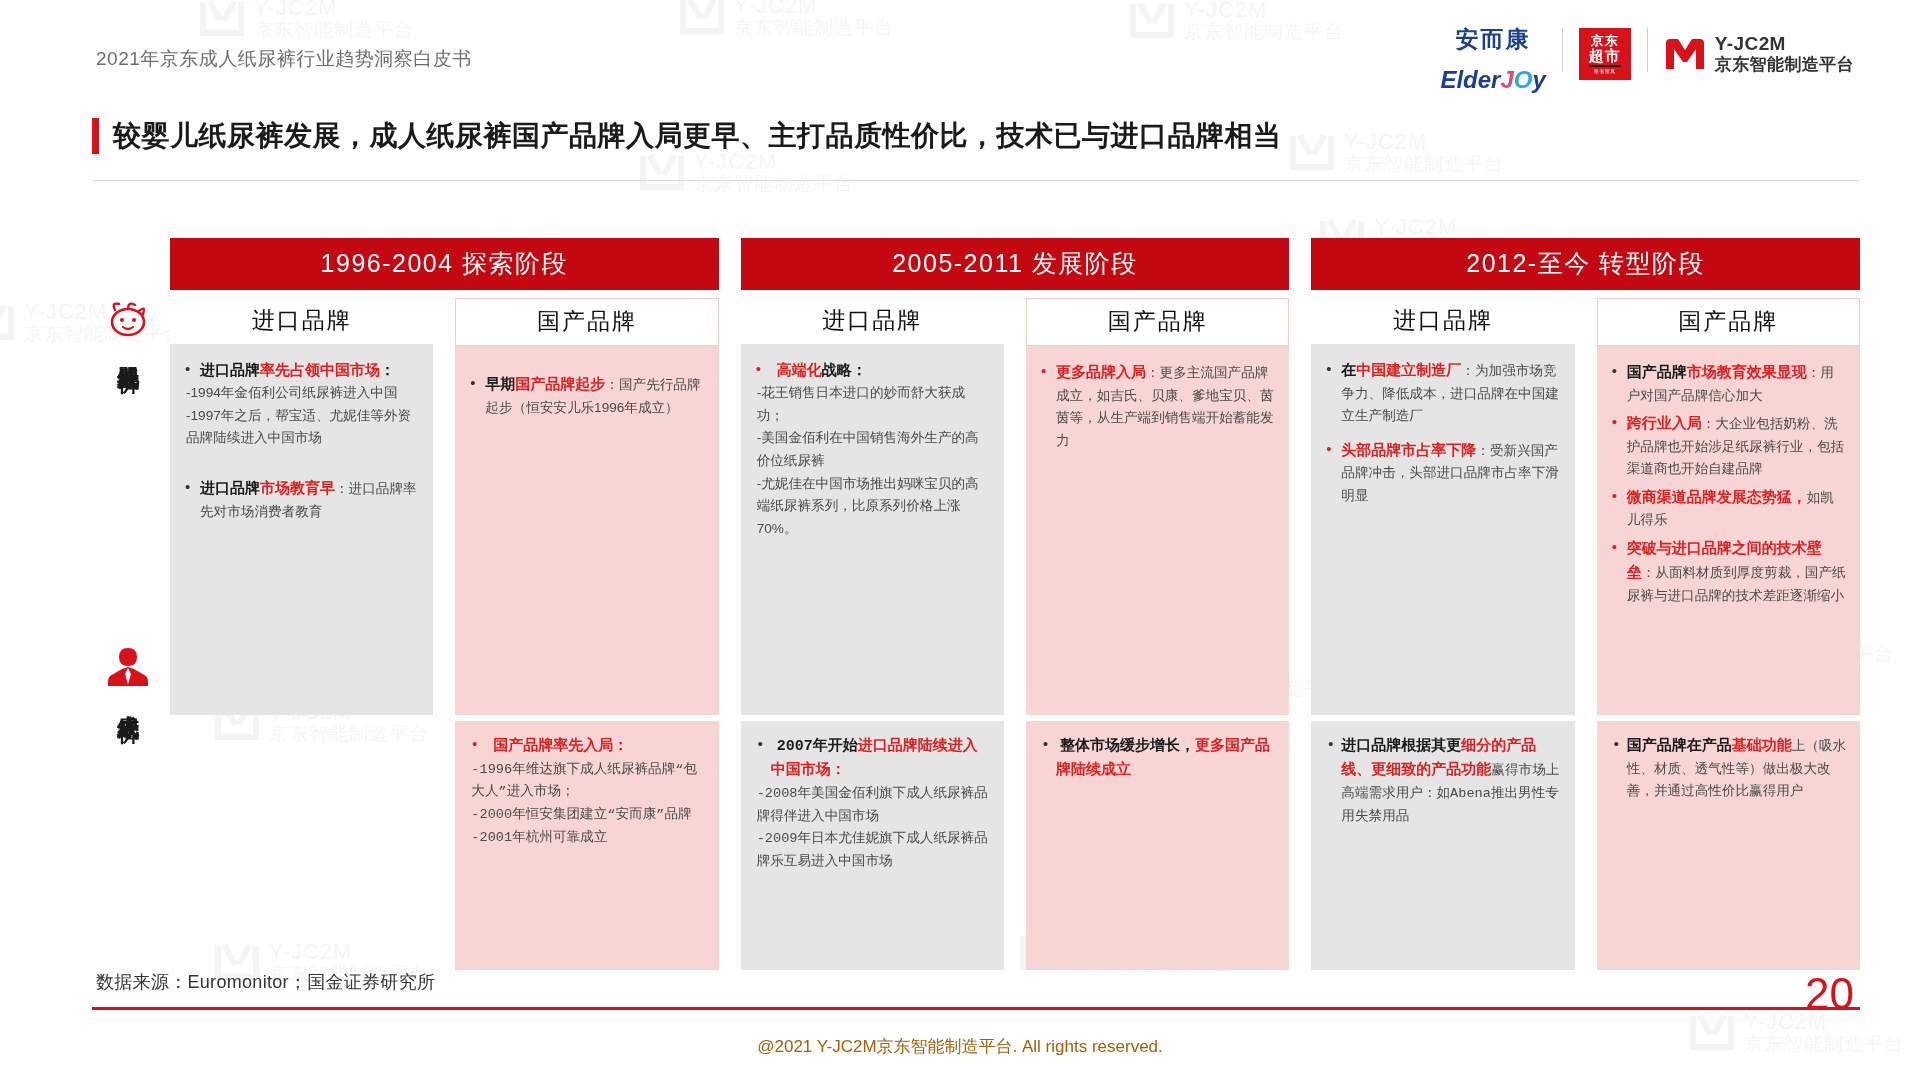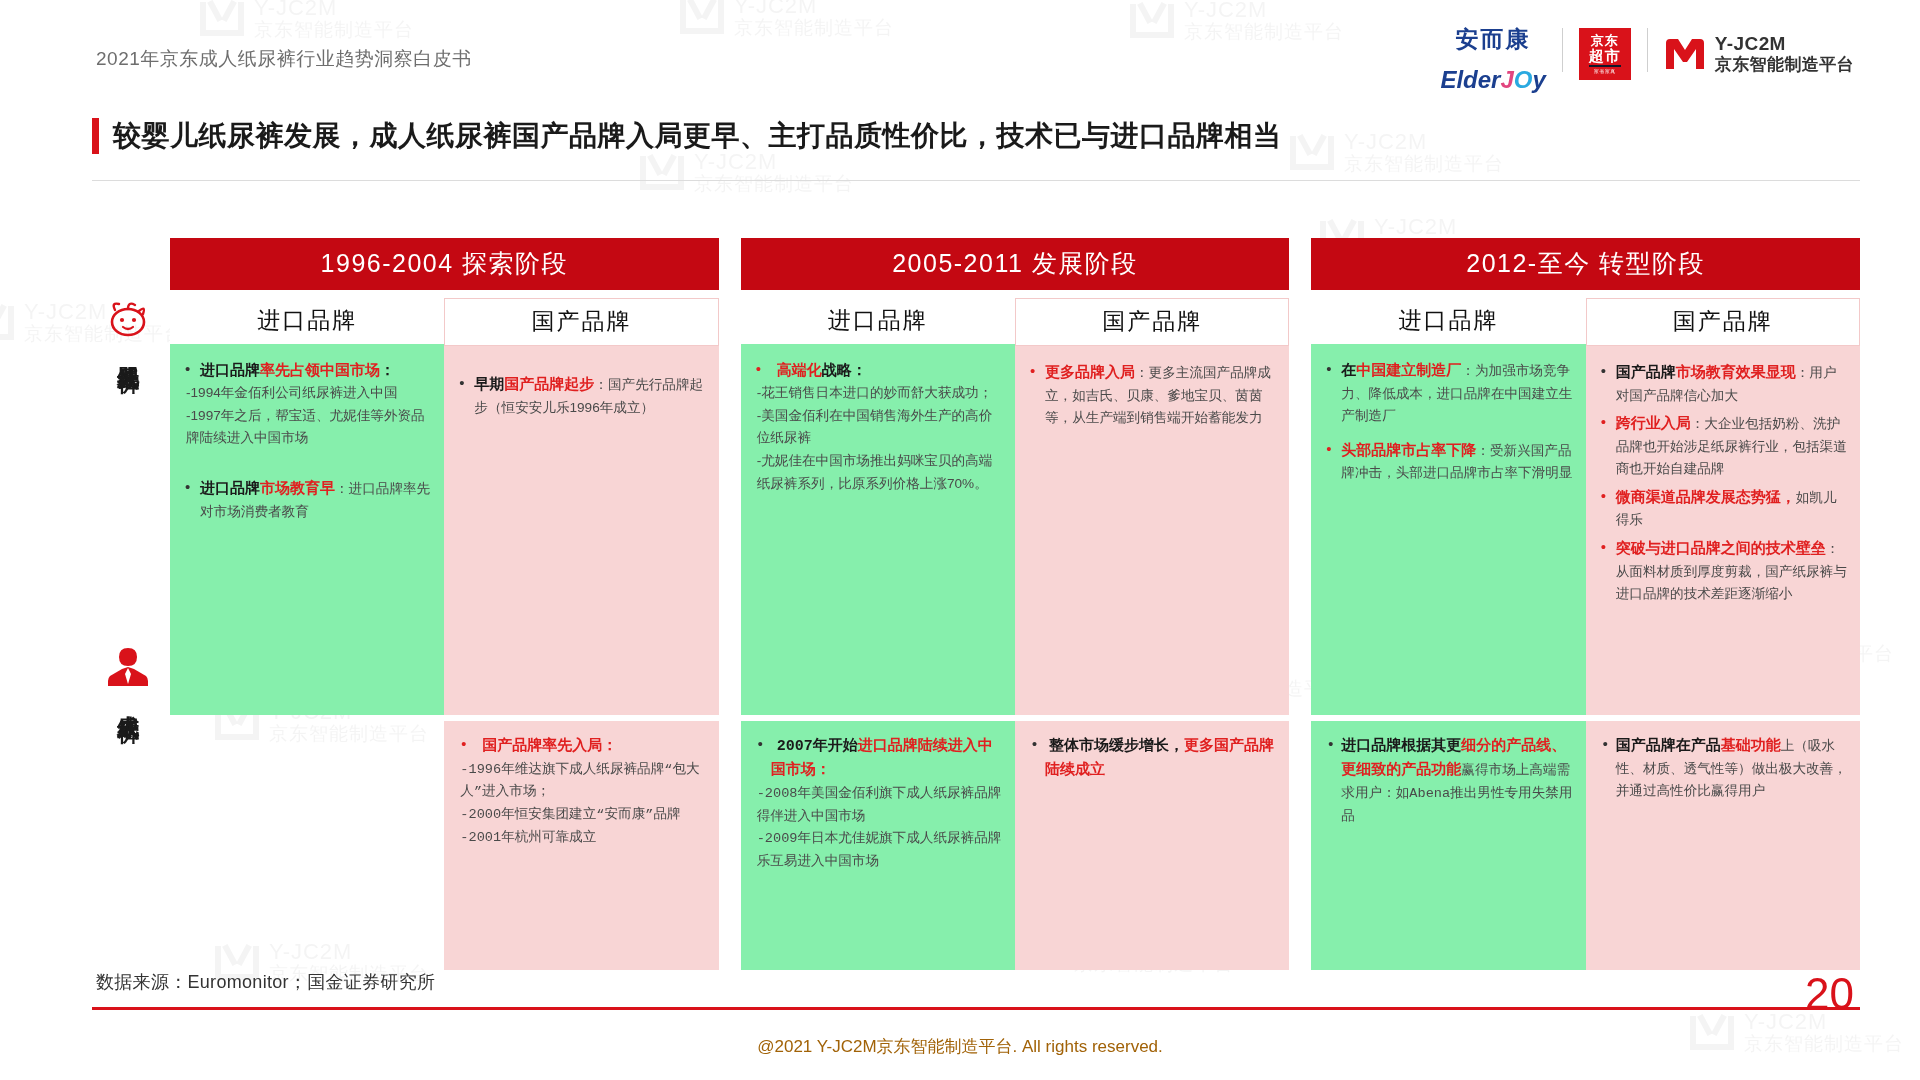--- a/index.html
+++ b/index.html
@@ -112,31 +112,31 @@
   .cols {
     position: absolute; left: 78px; right: 0; top: 0; bottom: 0;
     display: flex; gap: 22px;
   }
   .col { flex: 1; display: flex; flex-direction: column; }
   .col-head {
     background: #c40812; color: #fff; text-align: center;
     font-size: 25px; letter-spacing: 1.5px; padding: 9px 0 10px;
     flex: none;
   }
-  .subcols { display: flex; gap: 0; flex: 1; min-height: 0; margin-top: 8px; }
+  .subcols { display: flex; gap: 22px; flex: 1; min-height: 0; margin-top: 8px; }
   .subcol { flex: 1; display: flex; flex-direction: column; min-width: 0; }
   .sub-head {
     text-align: center; font-size: 23px; color: #111; letter-spacing: 2px;
     padding: 7px 0 8px; background: #ffffff; flex: none;
   }
   .sub-head.dom { border: 1px solid #f3c9c9; }
   .cell {
     padding: 14px 13px 12px 10px; flex: 1; min-height: 0; overflow: hidden;
   }
-  .cell.imp { background: #86efac; }
+  .cell.imp { background: #e5e5e5; }
   .cell.dom { background: #f8d5d5; }
   .cell.blank { background: transparent; }
 
   .grid-rows { display: flex; flex-direction: column; height: 100%; }
   .band-baby  { flex: 0 0 62%; display: flex; flex-direction: column; }
   .band-adult { flex: 1; display: flex; flex-direction: column; margin-top: 6px; font-family: Liberation Mono, monospace; }
 
   ul.pts { list-style: none; }
   ul.pts > li {
     position: relative; padding-left: 20px; margin-bottom: 4px;

